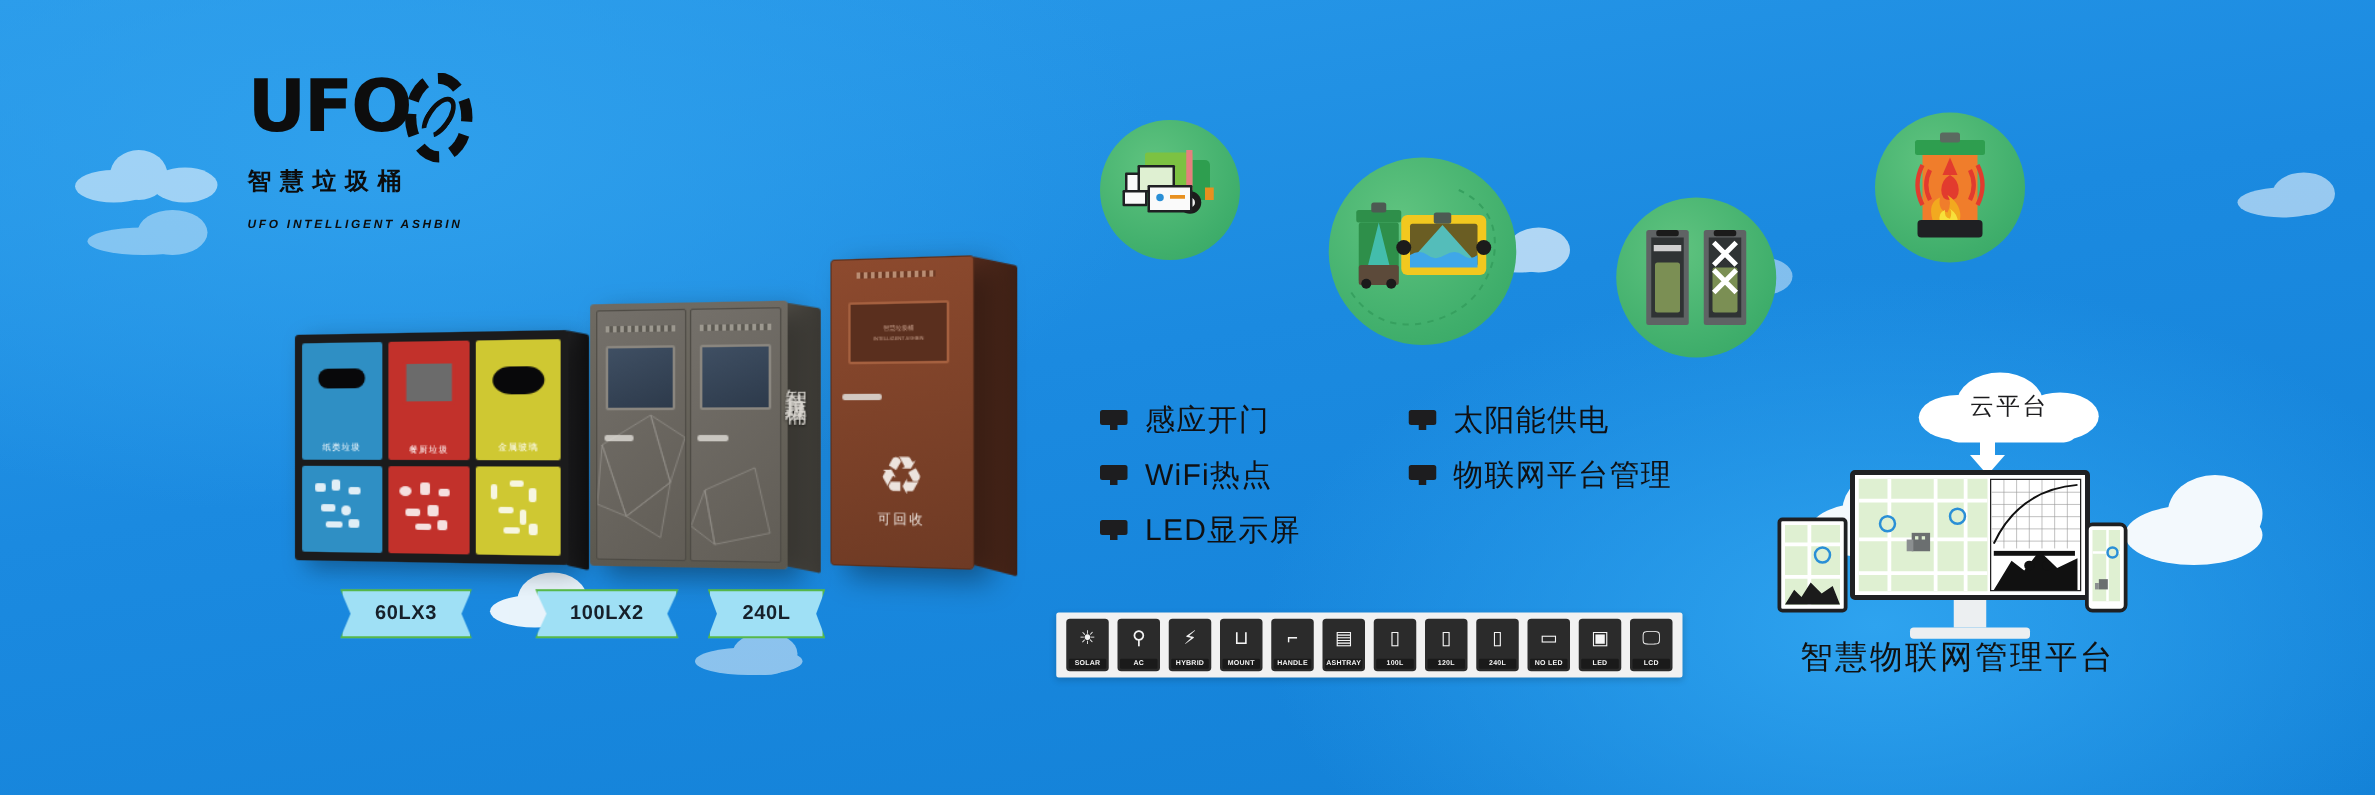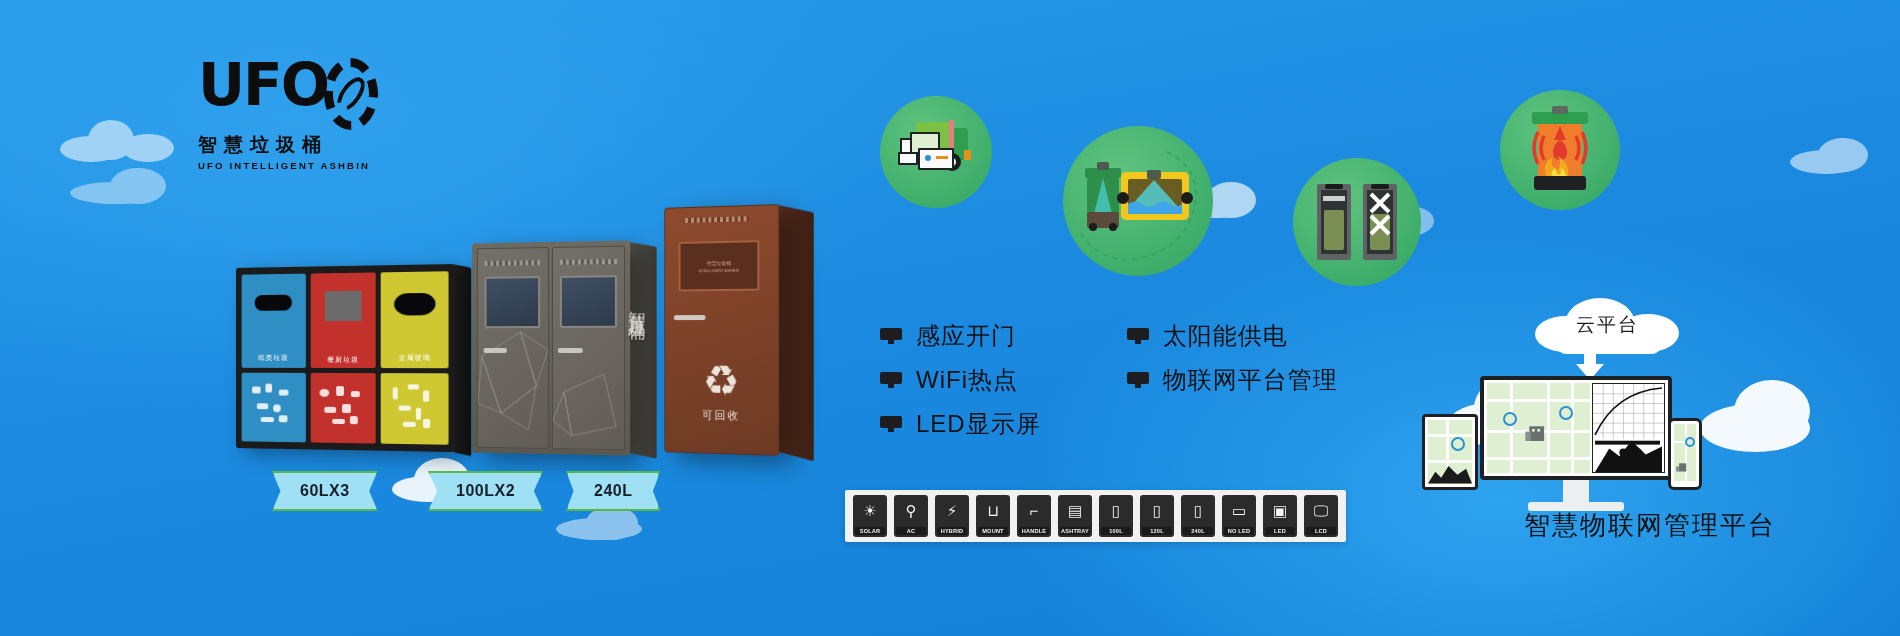--- a/index.html
+++ b/index.html
@@ -23,21 +23,21 @@
   
   .logo { position:absolute; left:198px; top:58px; width:180px; height:100px; }
   .logo .mark { display:flex; align-items:flex-start; }
   .logo .ufo-txt { font-family:"DejaVu Sans",sans-serif; font-weight:700; font-size:58px;
       letter-spacing:-2px; color:#0d0d0d; line-height:.95; }
   .logo .ring { position:relative; width:72px; height:72px; margin-left:-4px; }
   .logo .ring .outer { position:absolute; inset:0; border-radius:50%; border:9px dashed #0d0d0d; }
   .logo .ring .inner { position:absolute; inset:17px; border-radius:50%; border:4px solid #0d0d0d;
       border-bottom-color:transparent; transform:rotate(35deg); }
   .logo .cn { font-size:19px; font-weight:700; color:#0d0d0d; letter-spacing:7px; margin-top:2px; }
-  .logo .en { font-size:9.5px; font-weight:700; color:#0d0d0d; letter-spacing:2.2px; margin-top:2px; }
+  .logo .en { font-size:9.5px; font-weight:700; color:#0d0d0d; letter-spacing:2.2px; margin-top:16px;font-style:italic; }
 
   
   .bin3 { position:absolute; left:232px; top:266px; width:222px; height:184px;
       transform:perspective(900px) rotateY(-10deg); }
   .bin3 .body { position:absolute; inset:0; background:#1b1b1c; border-radius:3px;
       box-shadow:10px 6px 20px rgba(0,0,0,.35); display:flex; padding:7px 6px; gap:5px; }
   .bin3 .cell { flex:1; display:flex; flex-direction:column; gap:5px; }
   .bin3 .top { flex:0 0 56%; border-radius:2px; position:relative; overflow:hidden; }
   .bin3 .bot { flex:1; border-radius:2px; position:relative; overflow:hidden; }
   .bin3 .hole { position:absolute; left:50%; top:22%; transform:translateX(-50%);
@@ -132,21 +132,21 @@
   .monitor .scr { height:90px; display:flex; gap:2px; }
   .monitor .map { flex:1.45; background:#dff0d2; position:relative; overflow:hidden; }
   .monitor .chart { flex:1; background:#fff; position:relative; overflow:hidden; border:1px solid #222;}
   .monitor .neck { width:26px; height:22px; background:#eceff1; margin:0 auto; }
   .monitor .base { width:96px; height:9px; background:#eceff1; margin:0 auto; border-radius:3px; }
   .tablet { position:absolute; left:-18px; top:118px; width:56px; height:76px; background:#fff;
       border:3px solid #1f2023; border-radius:4px; padding:3px; }
   .phone { position:absolute; left:228px; top:122px; width:34px; height:72px; background:#fff;
       border:3px solid #1f2023; border-radius:6px; padding:3px 3px 6px; }
   .minimap { width:100%; height:100%; background:#dff0d2; position:relative; overflow:hidden; }
-  .pcap { position:absolute; left:0; top:212px; width:100%; text-align:center; font-size:26px;
+  .pcap { position:absolute; left:0; top:212px; width:100%; font-size:26px;
       color:#111; letter-spacing:2px; }
   .sm-road { position:absolute; background:#fff; }
   .pin { position:absolute; width:14px; height:14px; border-radius:50%; border:2px solid #2a8fd6;
       background:#dff0d2; }
 </style>
 </head>
 <body>
 
 <div class="stage">
 

